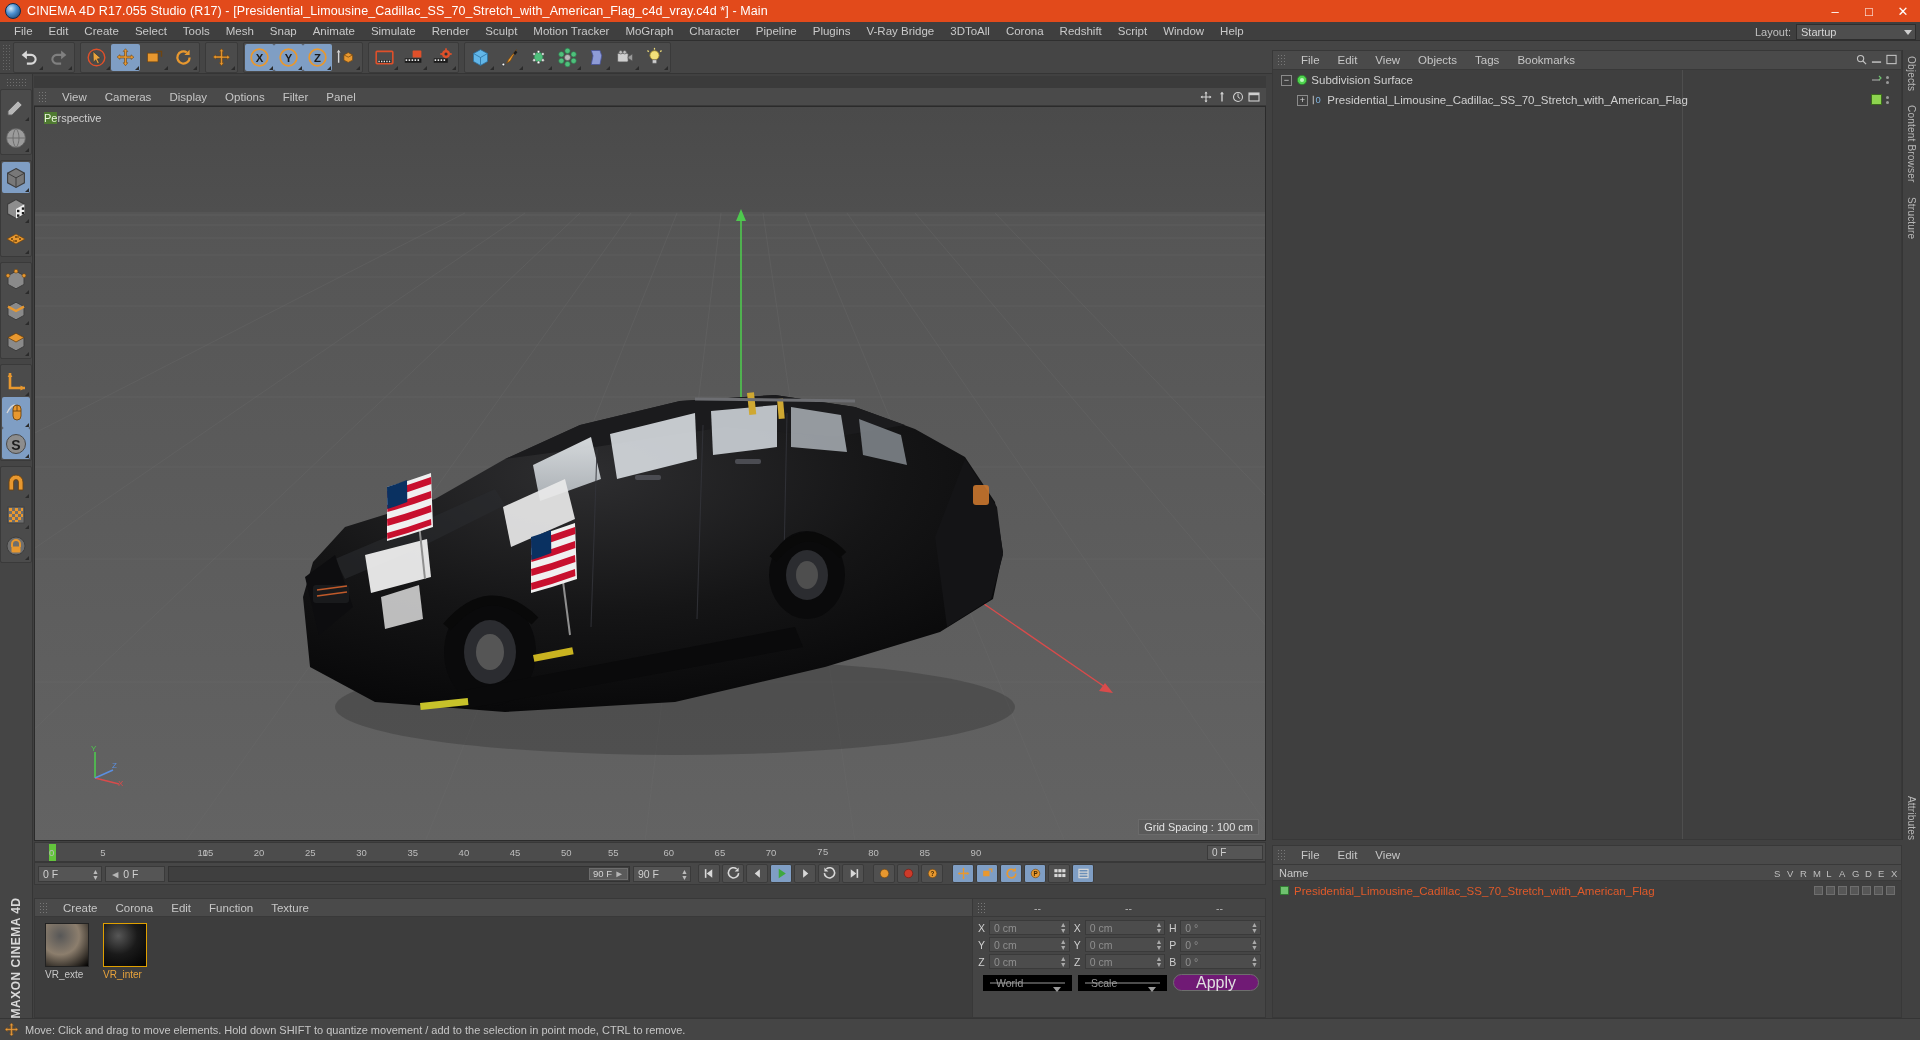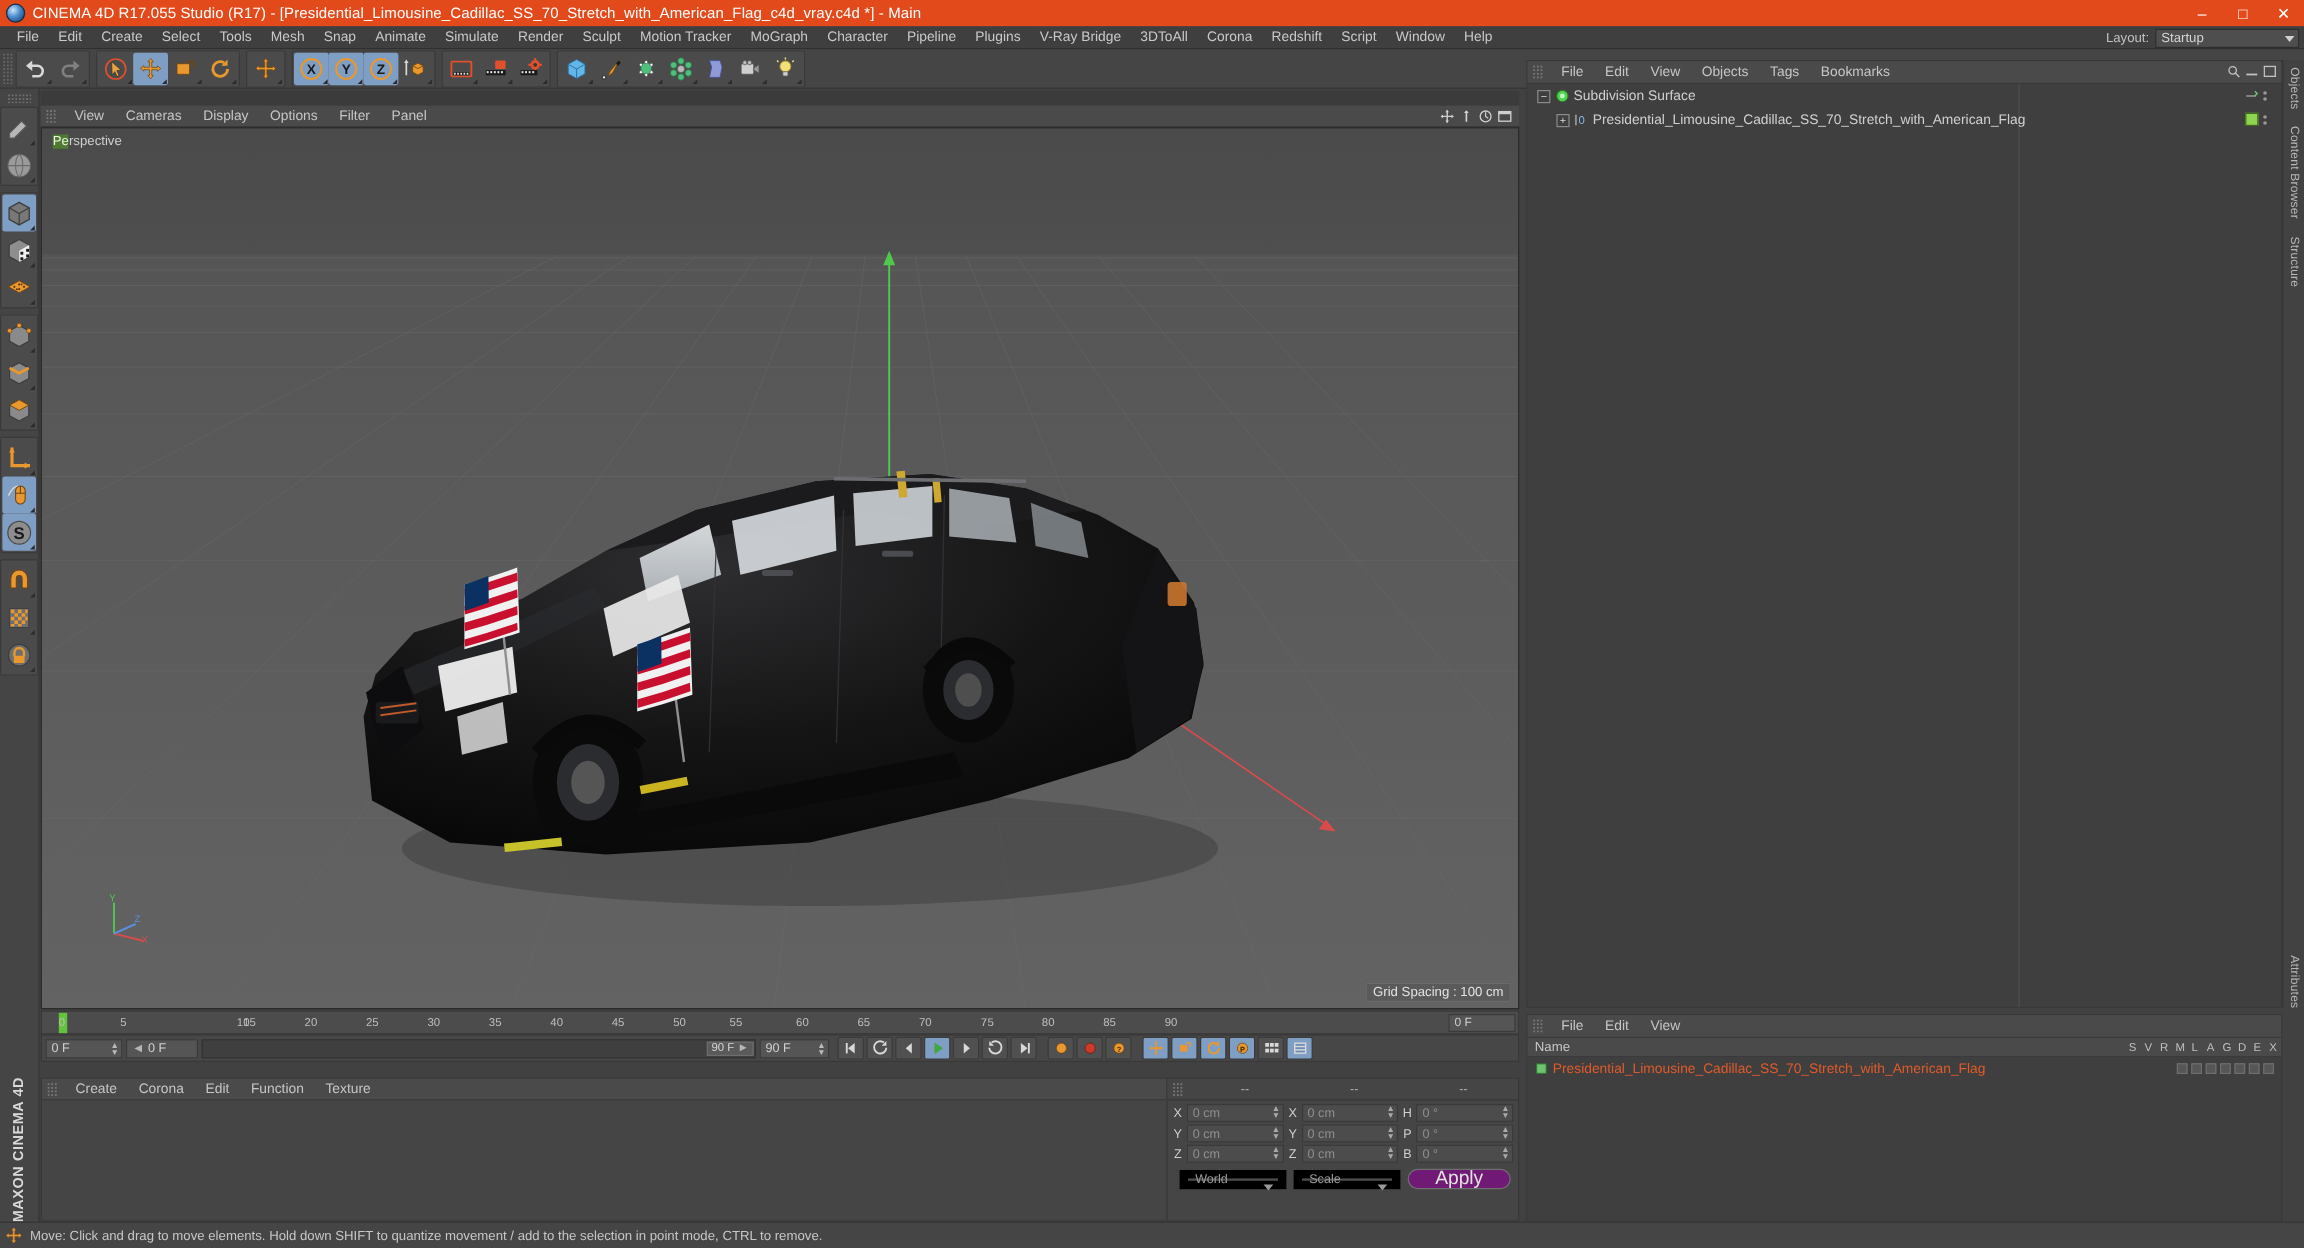--- a/index.html
+++ b/index.html
@@ -963,20 +963,30 @@
   </div>
 
   <div class="mat-panel">
     <div class="mat-menu" id="matmenu">
       <div class="vp-grip"></div>
     <div class="vp-menu-item">Create</div>
         <div class="vp-menu-item">Corona</div>
         <div class="vp-menu-item">Edit</div>
         <div class="vp-menu-item">Function</div>
         <div class="vp-menu-item">Texture</div>
+      </div>
+    <div class="mat-body" id="matbody">
+        <div class="mat-item">
+          <div class="mat-sw" style="background: radial-gradient(circle at 34% 28%, rgba(255, 255, 255, 0.133) 0%, rgb(140, 126, 109) 46%, rgb(0, 0, 0) 100%);"></div>
+          <div class="mat-nm" style="color: rgb(200, 200, 200);">VR_exte</div>
+        </div>
+        <div class="mat-item">
+          <div class="mat-sw" style="background: radial-gradient(circle at 34% 28%, rgba(255, 255, 255, 0.133) 0%, rgb(26, 26, 26) 46%, rgb(0, 0, 0) 100%); border: 1px solid rgb(224, 160, 0);"></div>
+          <div class="mat-nm" style="color: rgb(232, 163, 60);">VR_inter</div>
+        </div>
       </div>
   </div>
 
   <div class="coord-panel">
     <div class="coord-head">
       <div class="vp-grip"></div>
       <div class="dd">--</div>
       <div class="dd">--</div>
       <div class="dd">--</div>
     </div>

